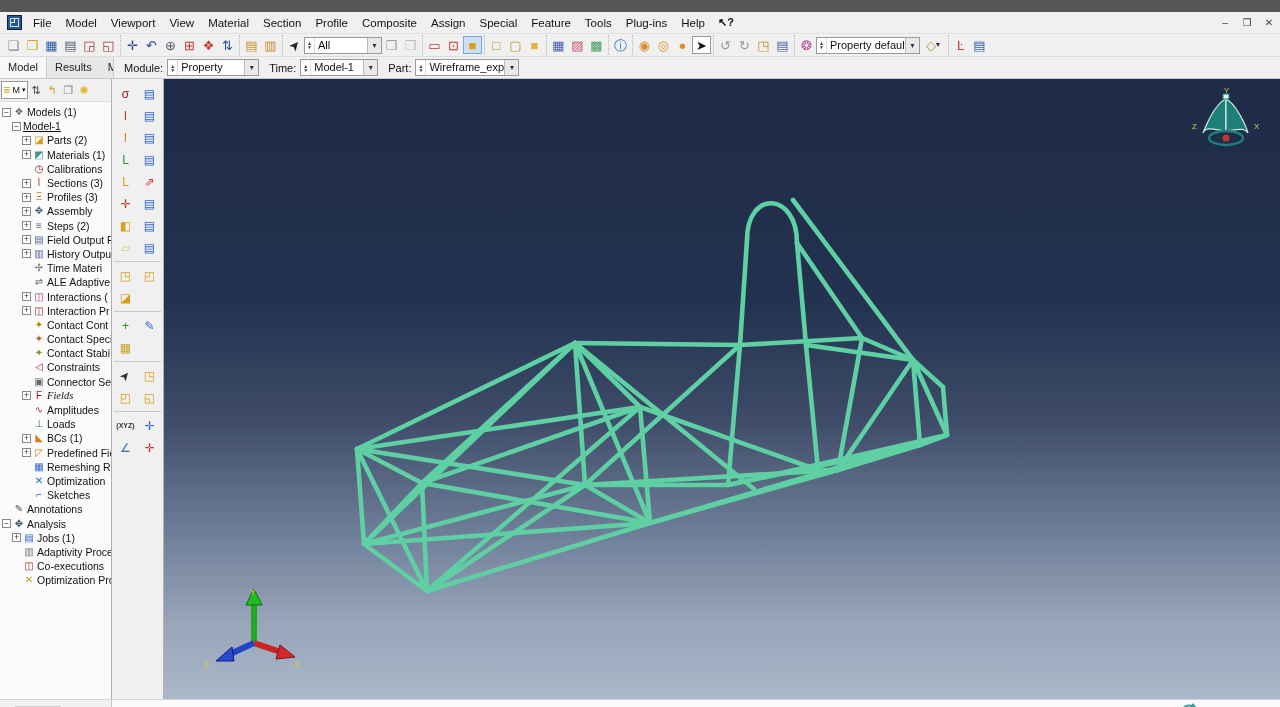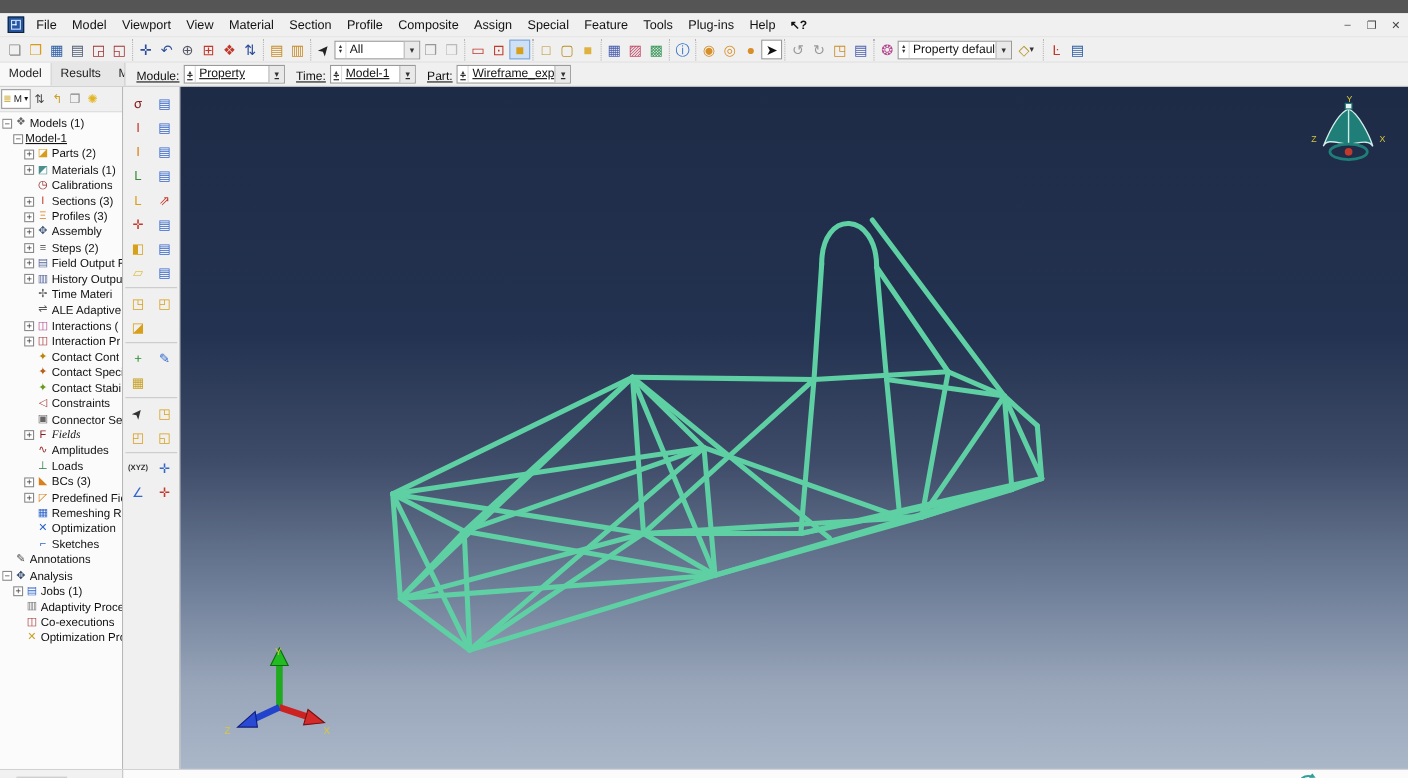--- a/index.html
+++ b/index.html
@@ -253,21 +253,21 @@
         </span>
       </div>
     </div>
 
   <div class="context-row">
     <div class="tabs" id="tabs">
         <span class="tab active">Model</span>
         <span class="tab">Results</span>
         <span class="tab">Materi</span>
       </div>
-    <div id="ctxfields" style="display:flex;align-items:flex-end;text-decoration:underline;">
+    <div id="ctxfields" style="display:flex;align-items:center;">
         <span class="ctx-label">Module:</span>
         <div class="combo" style="width: 92px;">
           <span class="spin">▲<br>▼</span>
           <span class="val">Property</span>
           <span class="dd">▾</span>
         </div>
         <span class="ctx-label">Time:</span>
         <div class="combo" style="width: 78px;">
           <span class="spin">▲<br>▼</span>
           <span class="val">Model-1</span>
@@ -406,21 +406,21 @@
             <span class="tlabel">Amplitudes</span>
           </div>
           <div class="trow" style="padding-left: 20px;">
             <span class="noexp"></span>
             <span class="ticn" style="color: rgb(42, 122, 74);">⊥</span>
             <span class="tlabel">Loads</span>
           </div>
           <div class="trow" style="padding-left: 20px;">
             <span class="exp">+</span>
             <span class="ticn" style="color: rgb(216, 128, 26);">◣</span>
-            <span class="tlabel">BCs (3)</span>
+            <span class="tlabel">BCs (1)</span>
           </div>
           <div class="trow" style="padding-left: 20px;">
             <span class="exp">+</span>
             <span class="ticn" style="color: rgb(216, 128, 26);">◸</span>
             <span class="tlabel">Predefined Fie</span>
           </div>
           <div class="trow" style="padding-left: 20px;">
             <span class="noexp"></span>
             <span class="ticn" style="color: rgb(51, 102, 204);">▦</span>
             <span class="tlabel">Remeshing Ru</span>

